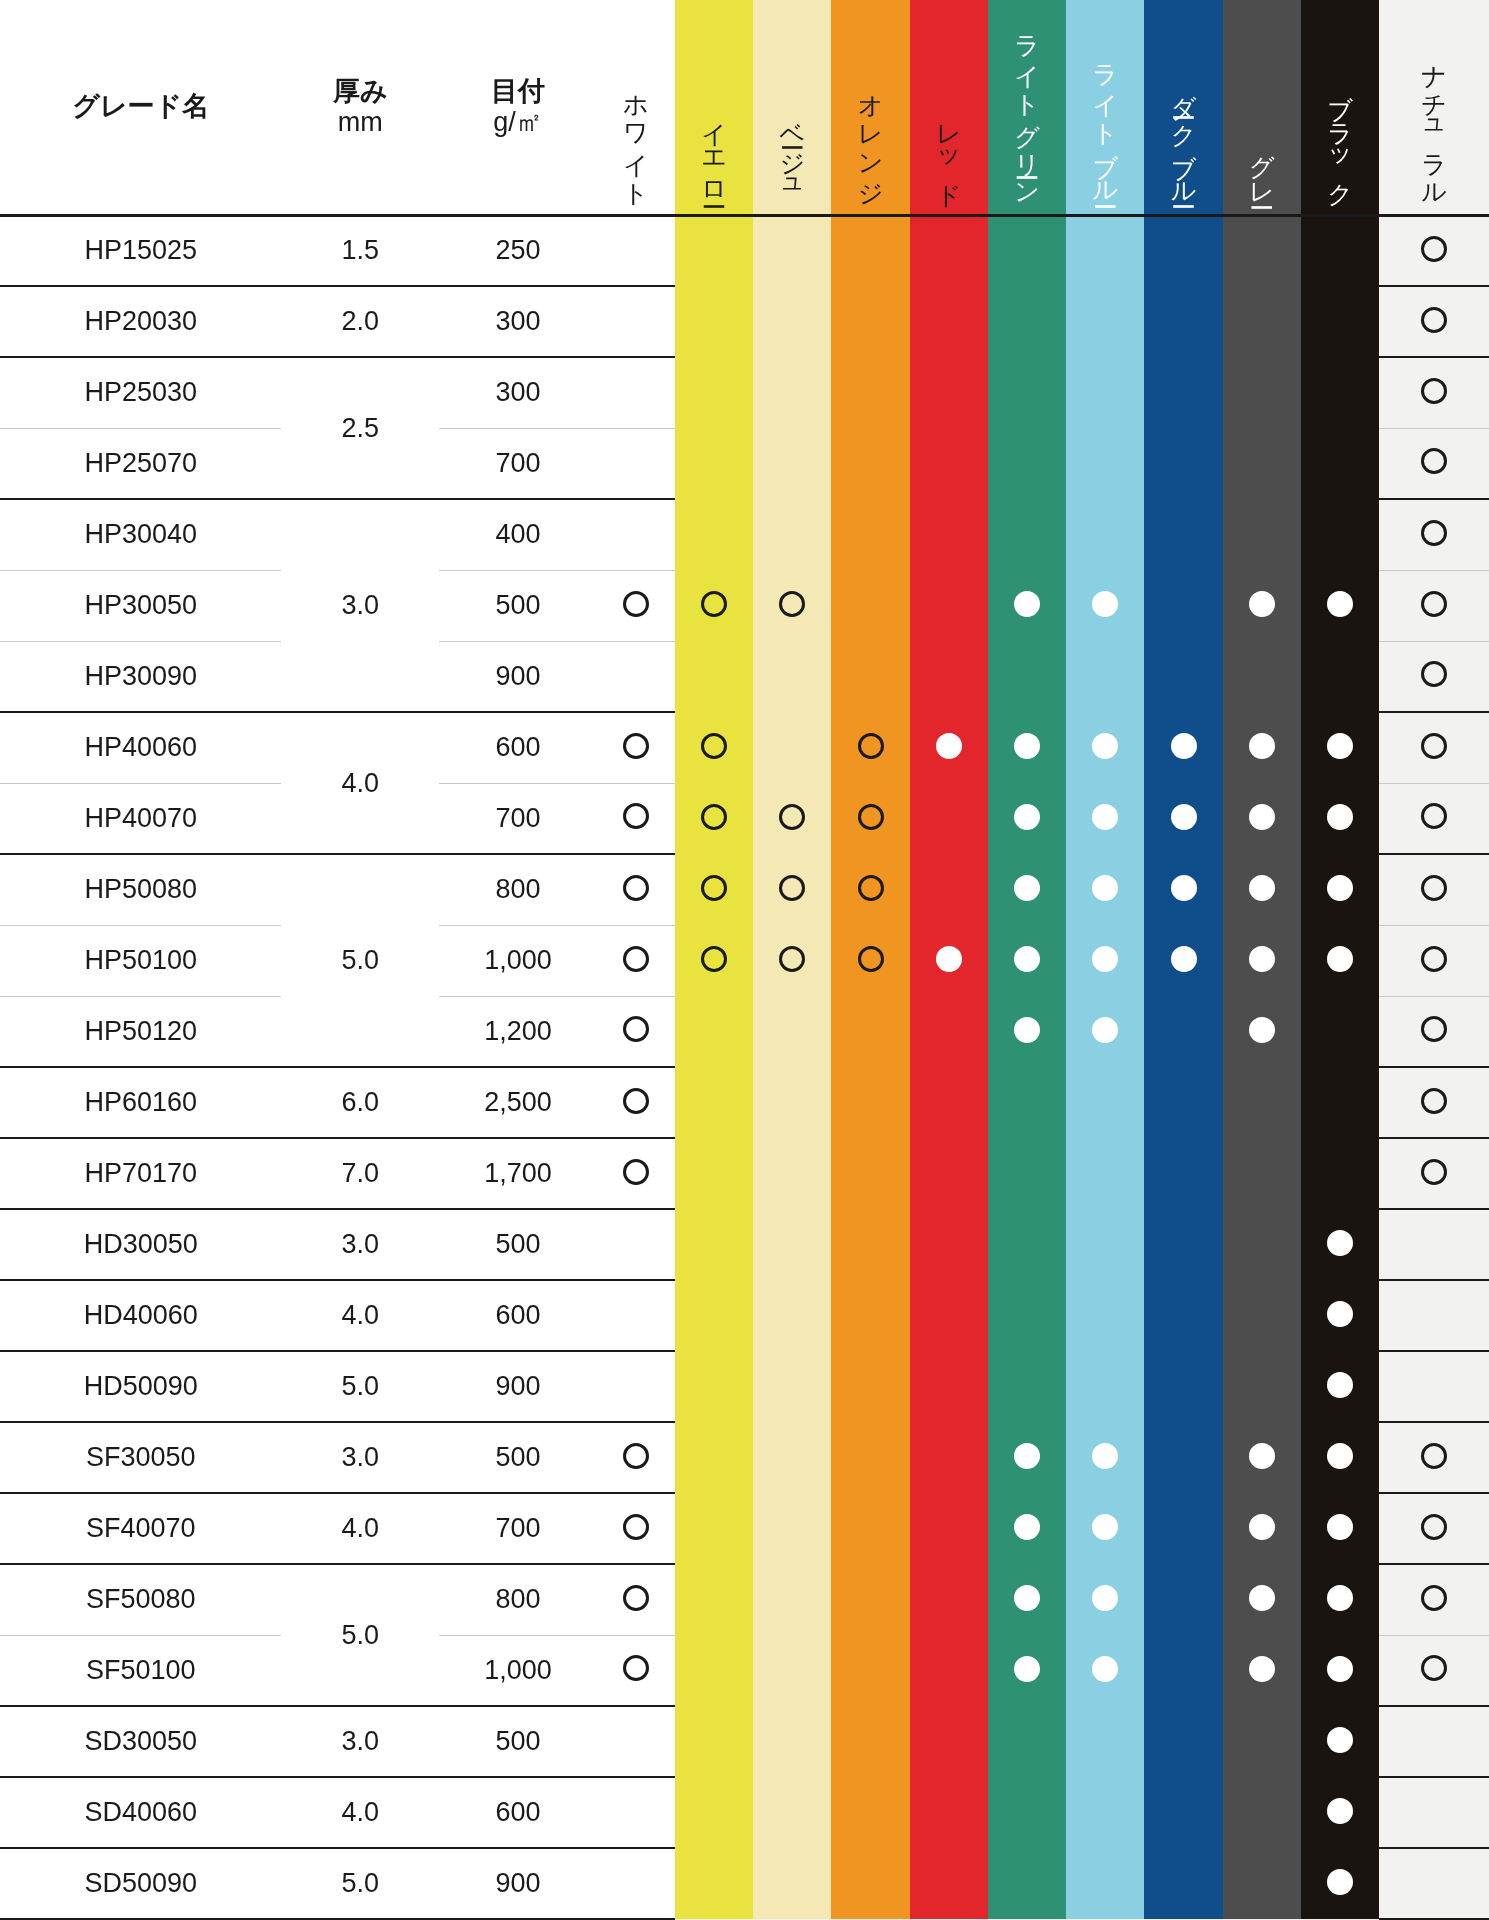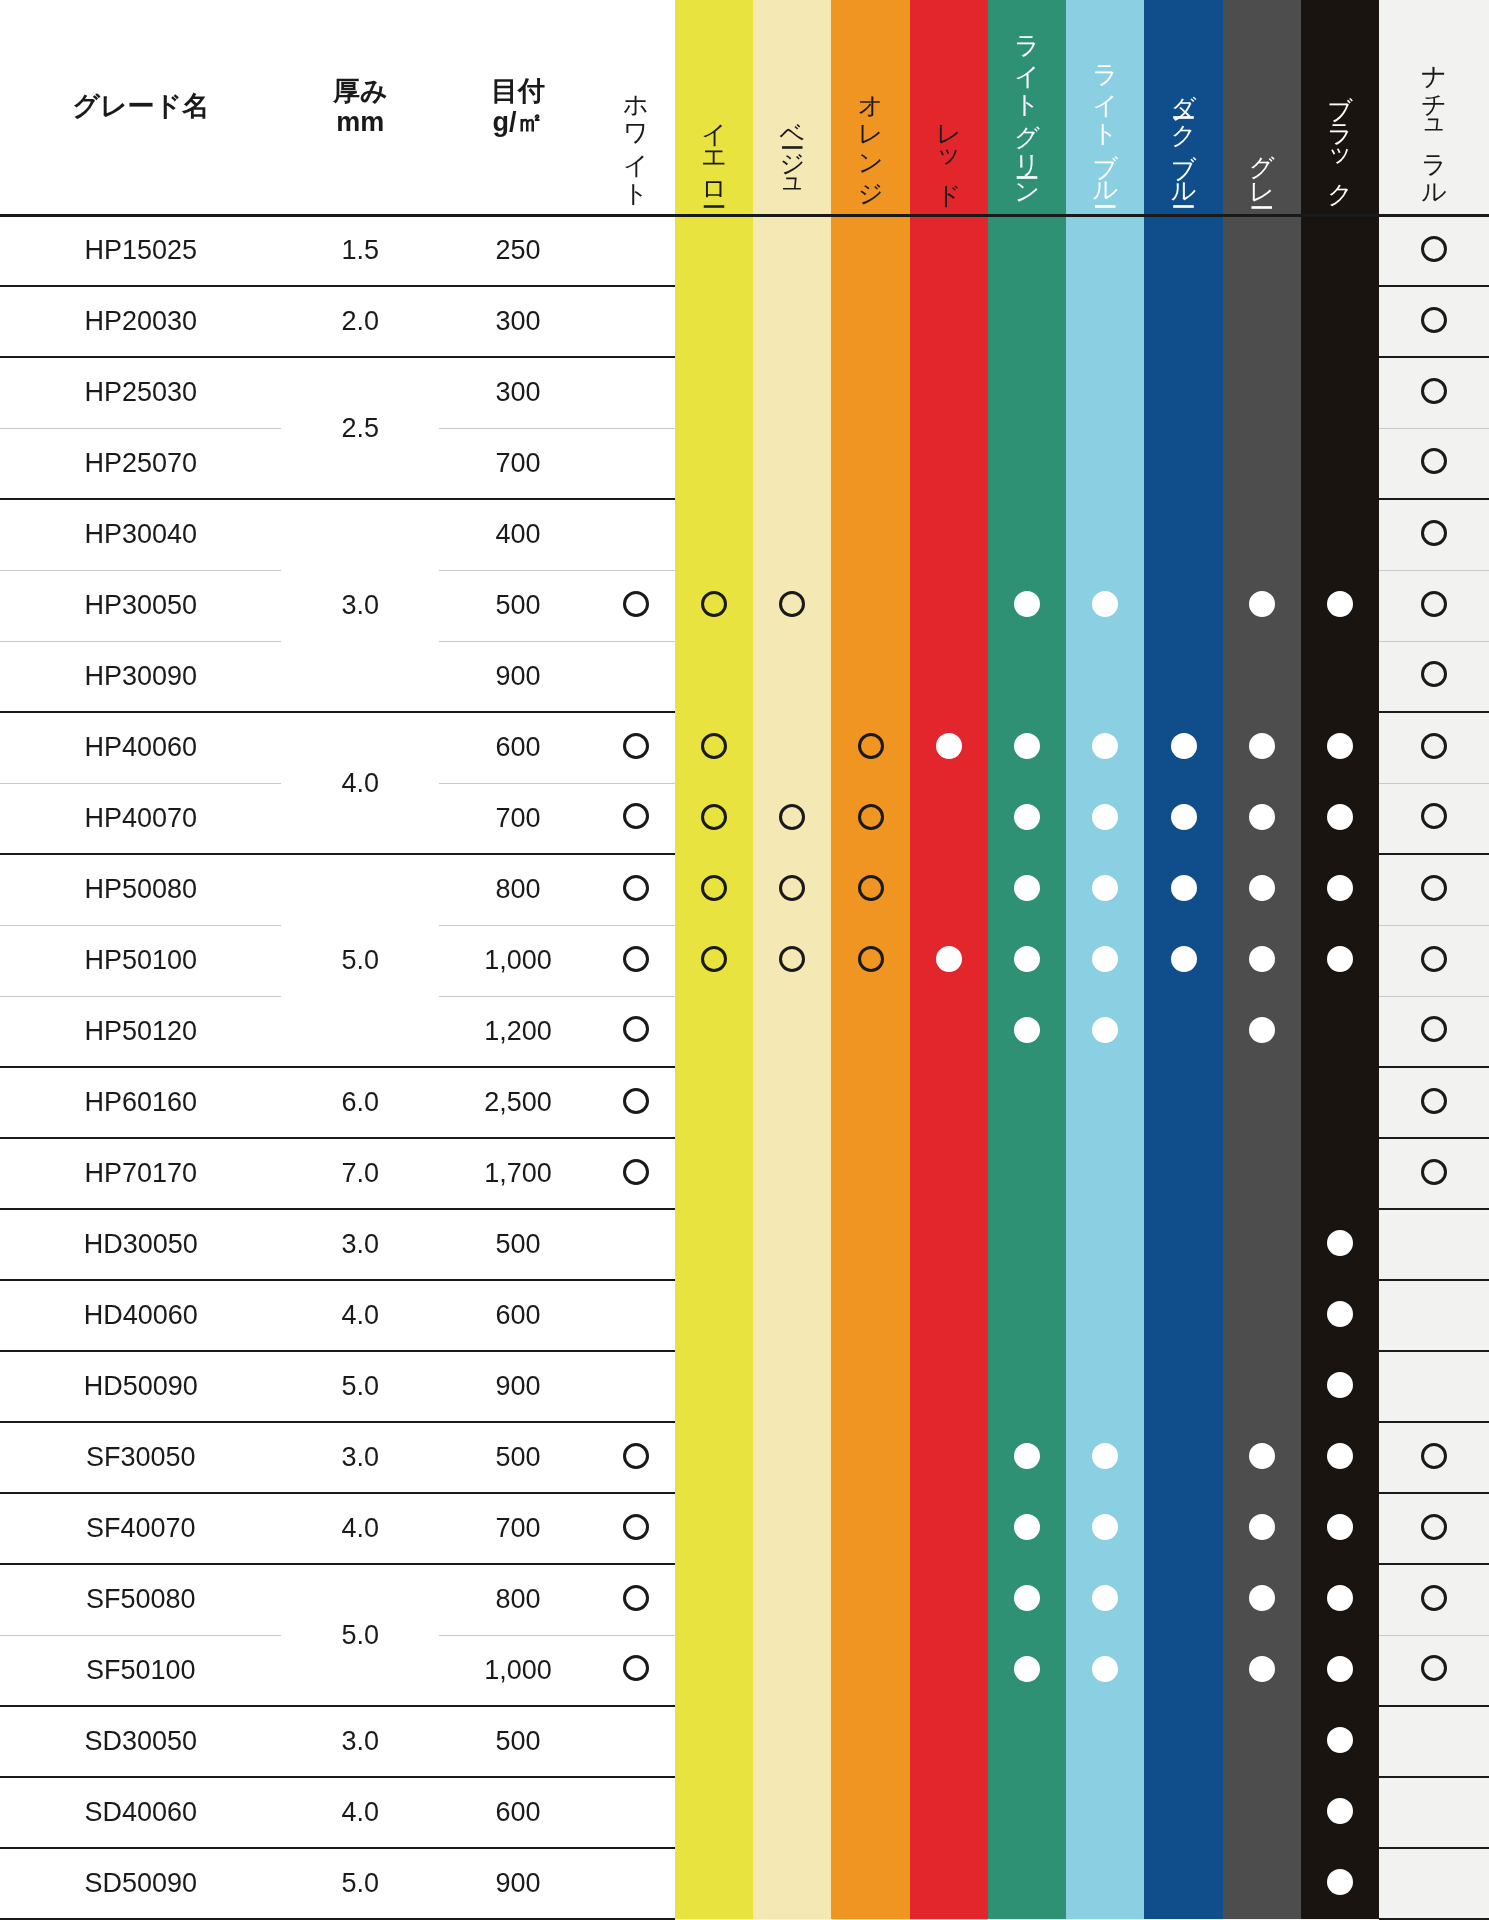--- a/index.html
+++ b/index.html
@@ -38,21 +38,21 @@
     font-weight:400;
     display:inline-block;
   }
   .hcell-text.on-dark{color:#ffffff;}
   .head-label{
     font-size:27px;
     color:#1a1a1a;
     font-weight:700;
     line-height:1.15;
   }
-  .head-label .sub{font-weight:700;display:block;}
+  .head-label .sub{font-weight:400;display:block;}
   
   tr.data-row{height:auto;}
   td.grade-name{
     font-size:27px;
     color:#1a1a1a;
     background:#ffffff;
     font-weight:400;
   }
   td.thick, td.weight{
     font-size:27px;

